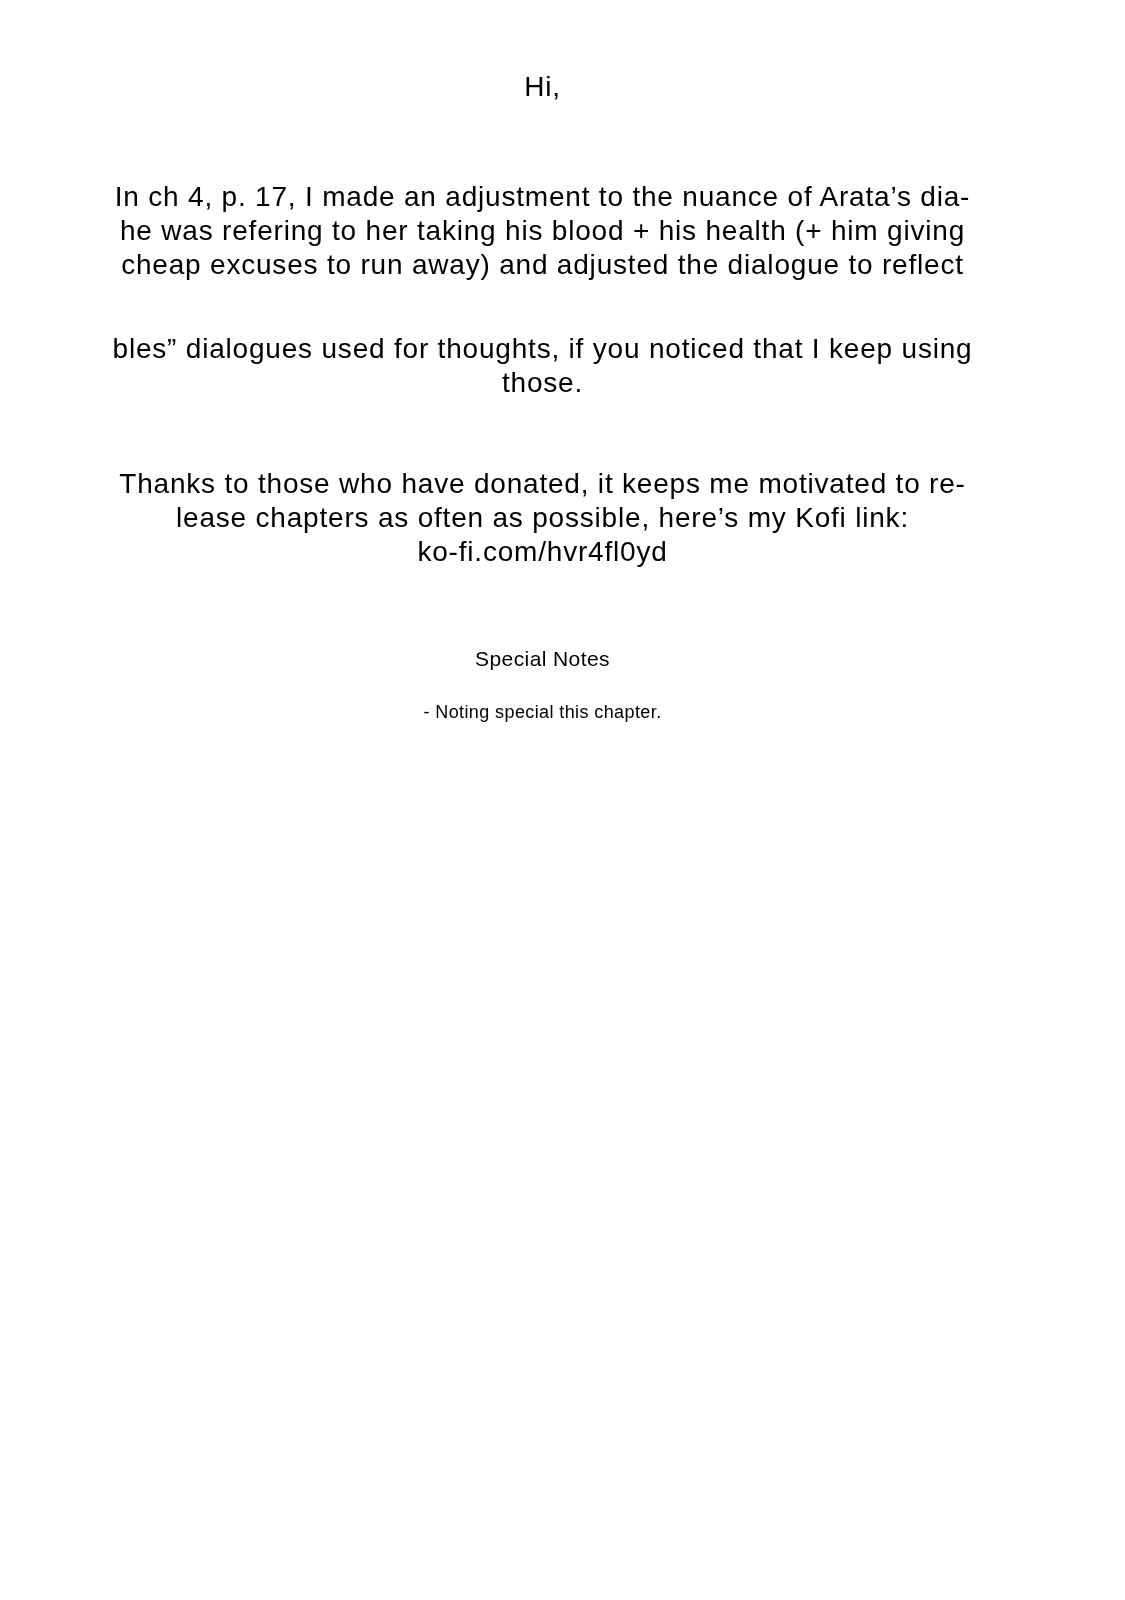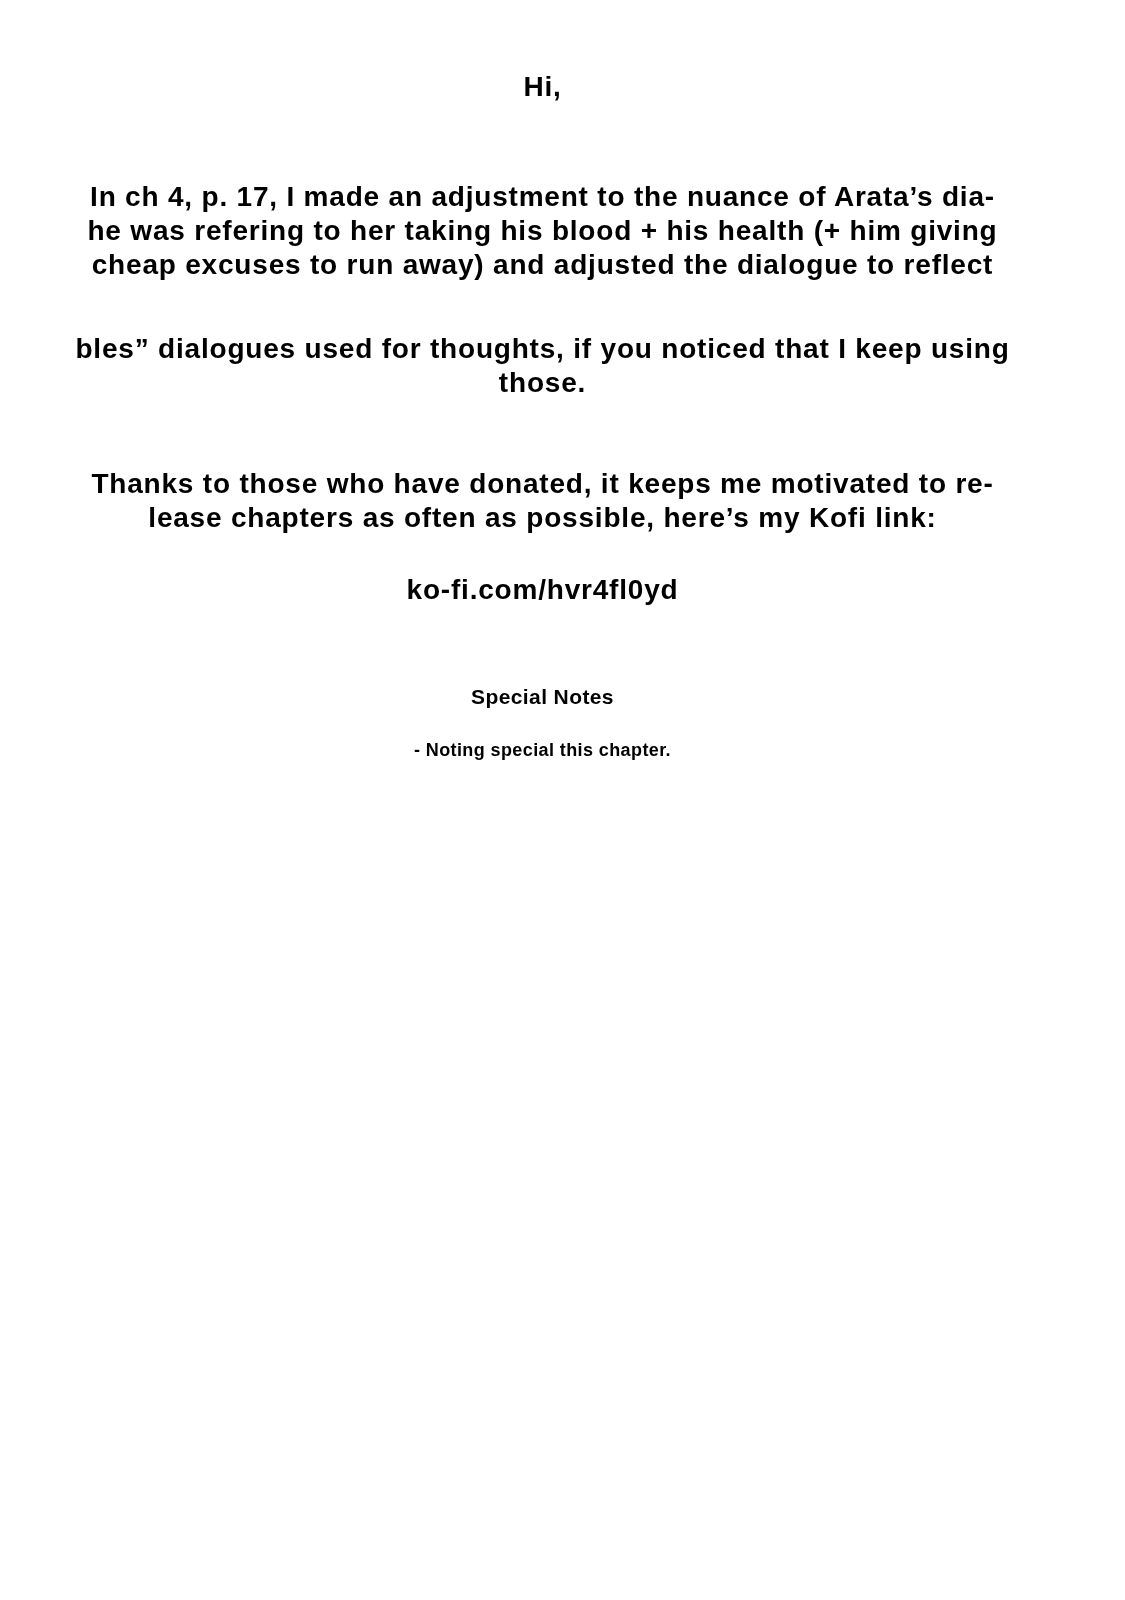--- a/index.html
+++ b/index.html
@@ -15,27 +15,27 @@
     width: 985px;
     margin-left: 50px;
     padding-top: 70px;
     text-align: center;
   }
   .body-text {
     font-size: 28px;
     line-height: 34px;
     letter-spacing: 0.8px;
   }
-  .line { white-space: nowrap; font-weight: bold; }
+  .line { white-space: nowrap; }
   .greeting { margin-top: 0; }
   .subtitle { margin-top: 36px; }
   .para-1 { margin-top: 76px; }
   .para-2 { margin-top: 50px; }
   .para-3 { margin-top: 67px; }
-  .kofi { margin-top: 38px; }
+  .kofi { }
   .notes-title {
     margin-top: 77px;
     font-size: 21px;
     line-height: 26px;
     letter-spacing: 0.4px;
   }
   .notes-item {
     margin-top: 27px;
     font-size: 18px;
     line-height: 26px;

